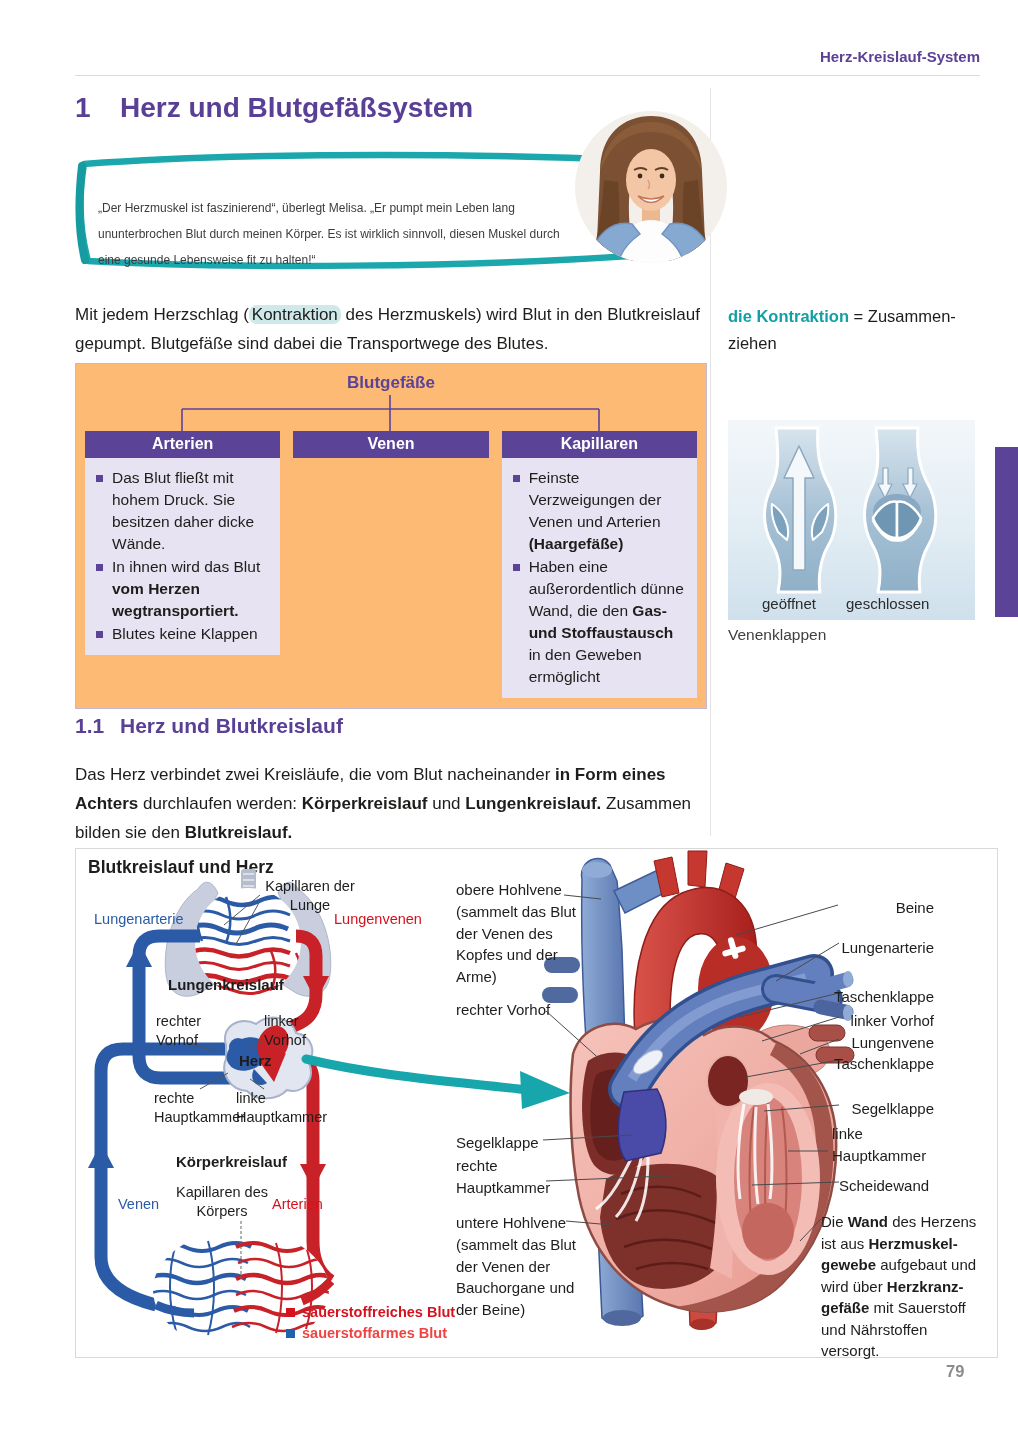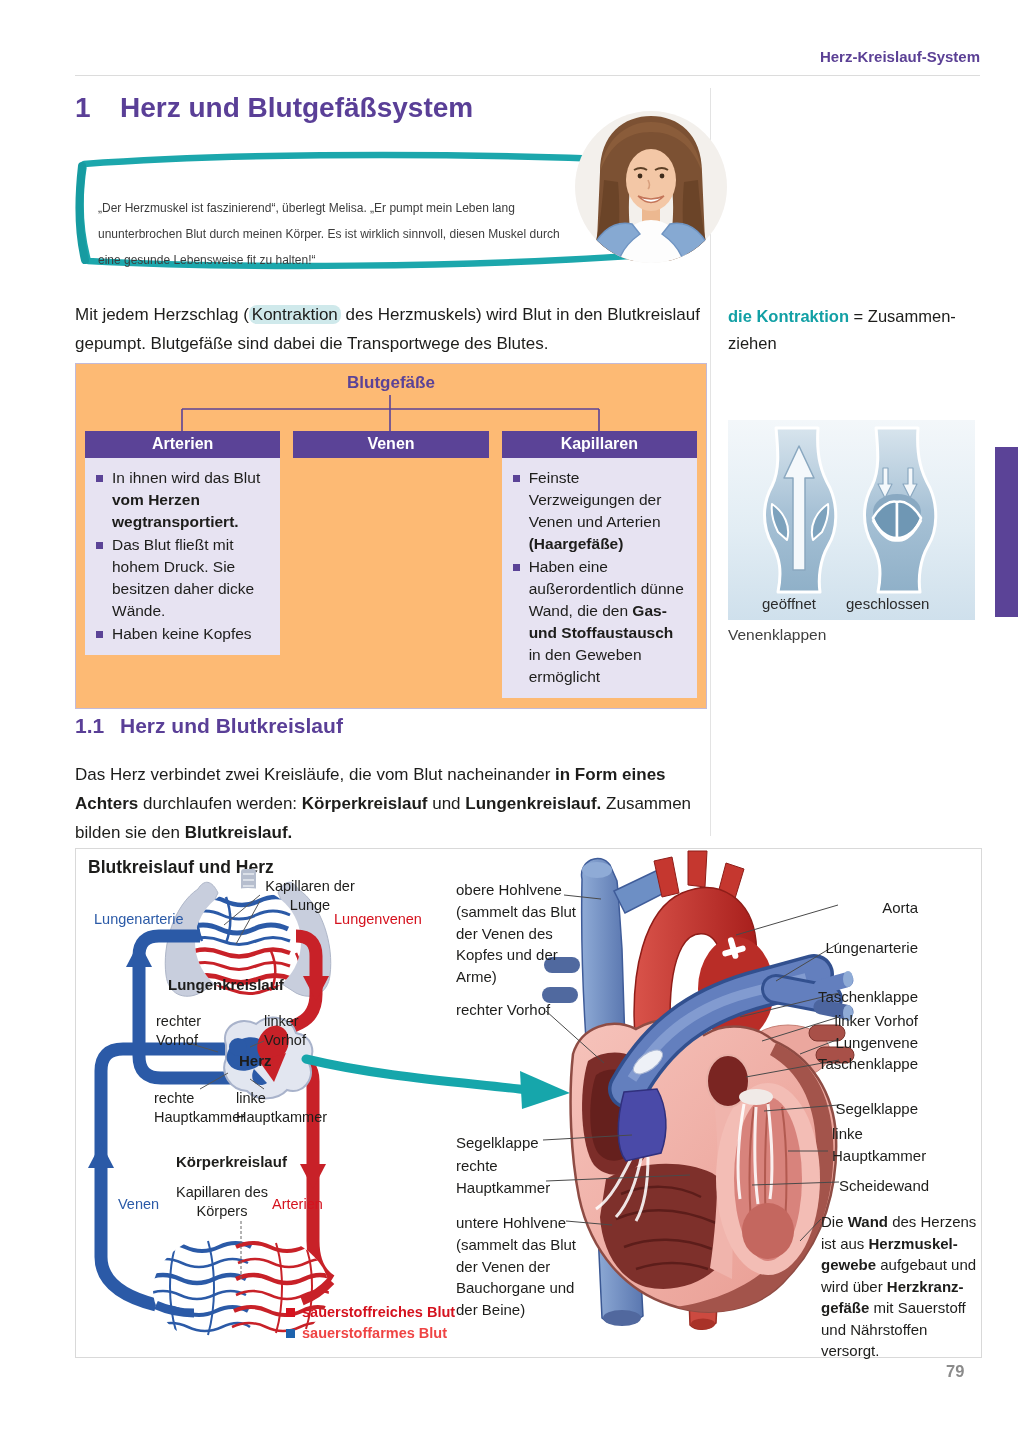--- a/index.html
+++ b/index.html
@@ -42,21 +42,21 @@
   .vk-label-open{position:absolute;left:34px;bottom:0;}
   .vk-label-closed{position:absolute;left:118px;bottom:0;}
   .vk-caption{top:626px;left:728px;font-size:15.5px;color:#404040;}
   .side-tab{top:447px;left:995px;width:23px;height:170px;background:#5b4397;}
   
   .h2-num{top:714px;left:75px;font-size:21px;font-weight:bold;color:#5a3f97;}
   .h2-title{top:714px;left:120px;font-size:21px;font-weight:bold;color:#5a3f97;}
   .body-par{top:760px;left:75px;width:642px;font-size:17px;line-height:29px;}
   .body-par b{font-weight:bold;}
   
-  .figure{top:848px;left:75px;width:905px;height:508px;border:1px solid #d9d9d9;background:#fff;}
+  .figure{top:848px;left:75px;width:905px;height:508px;border:1px solid #d9d9d9;background:#fff;padding-left:16px;}
   .fig-title{position:absolute;top:8px;left:12px;font-size:17.5px;font-weight:bold;color:#1d1d1b;}
   .fig-label{position:absolute;font-size:14.5px;line-height:19px;color:#1d1d1b;}
   .fig-label.bold{font-weight:bold;font-size:15px;}
   .fig-label.blue{color:#2b5aa7;}
   .fig-label.red{color:#d5121e;}
   .fig-label.center{text-align:center;}
   .heart-label{position:absolute;font-size:15px;line-height:21.5px;color:#1d1d1b;}
   .heart-label.right-al{text-align:right;}
   .fig-note{position:absolute;font-size:15px;line-height:21.5px;color:#1d1d1b;hyphens:manual;}
   .fig-note b{font-weight:bold;}
@@ -126,23 +126,23 @@
         <path d="M 106 14 L 523 14"></path>
       <path d="M 106 14 L 106 36"></path>
         <path d="M 314 14 L 314 36"></path>
         <path d="M 523 14 L 523 36"></path>
     </g>
   </svg>
   <div class="vt-cols">
     <div class="vt-col">
       <div class="vt-head">Arterien</div>
       <ul class="vt-body">
+        <li><span>Das Blut fließt mit hohem Druck. Sie besitzen daher dicke Wände.</span></li>
         <li><span>In ihnen wird das Blut </span><b>vom Herzen wegtransportiert.</b></li>
-        <li><span>Das Blut fließt mit hohem Druck. Sie besitzen daher dicke Wände.</span></li>
-        <li><span>Haben keine Kopfes</span></li>
+        <li><span>Blutes keine Klappen</span></li>
       </ul>
     </div>
     <div class="vt-col">
       <div class="vt-head">Venen</div>
     </div>
     <div class="vt-col">
       <div class="vt-head">Kapillaren</div>
       <ul class="vt-body">
         <li><span>Feinste Verzweigungen der Venen und Arterien </span><b>(Haargefäße)</b></li>
         <li><span>Haben eine außerordentlich dünne Wand, die den </span><b>Gas- und Stoffaustausch</b><span> in den Geweben ermöglicht</span></li>
@@ -423,21 +423,21 @@
   <div class="legend-item blue" style="left:210px;top:476px"><span class="sq"></span><span>sauerstoffarmes Blut</span></div>
 
   <div class="heart-label" style="left:380px;top:30px">obere Hohlvene</div>
   <div class="heart-label" style="left:380px;top:52px;width:128px">(sammelt das Blut der Venen des Kopfes und der Arme)</div>
   <div class="heart-label" style="left:380px;top:150px">rechter Vorhof</div>
   <div class="heart-label" style="left:380px;top:283px">Segelklappe</div>
   <div class="heart-label" style="left:380px;top:306px;width:108px">rechte Hauptkammer</div>
   <div class="heart-label" style="left:380px;top:363px">untere Hohlvene</div>
   <div class="heart-label" style="left:380px;top:385px;width:135px">(sammelt das Blut der Venen der Bauchorgane und der Beine)</div>
 
-  <div class="heart-label right-al" style="right:63px;top:48px">Aorta</div>
+  <div class="heart-label right-al" style="right:63px;top:48px">Beine</div>
   <div class="heart-label right-al" style="right:63px;top:88px">Lungenarterie</div>
   <div class="heart-label right-al" style="right:63px;top:137px">Taschenklappe</div>
   <div class="heart-label right-al" style="right:63px;top:161px">linker Vorhof</div>
   <div class="heart-label right-al" style="right:63px;top:183px">Lungenvene</div>
   <div class="heart-label right-al" style="right:63px;top:204px">Taschenklappe</div>
   <div class="heart-label right-al" style="right:63px;top:249px">Segelklappe</div>
   <div class="heart-label" style="left:756px;top:274px;width:110px">linke Hauptkammer</div>
   <div class="heart-label" style="left:763px;top:326px">Scheidewand</div>
 
   <p class="fig-note" style="left:745px;top:362px;width:158px;margin:0"><span>Die </span><b>Wand</b><span> des Herzens ist aus </span><b>Herzmuskel­gewebe</b><span> aufgebaut und wird über </span><b>Herzkranz­gefäße</b><span> mit Sauerstoff und Nährstoffen versorgt.</span></p>

